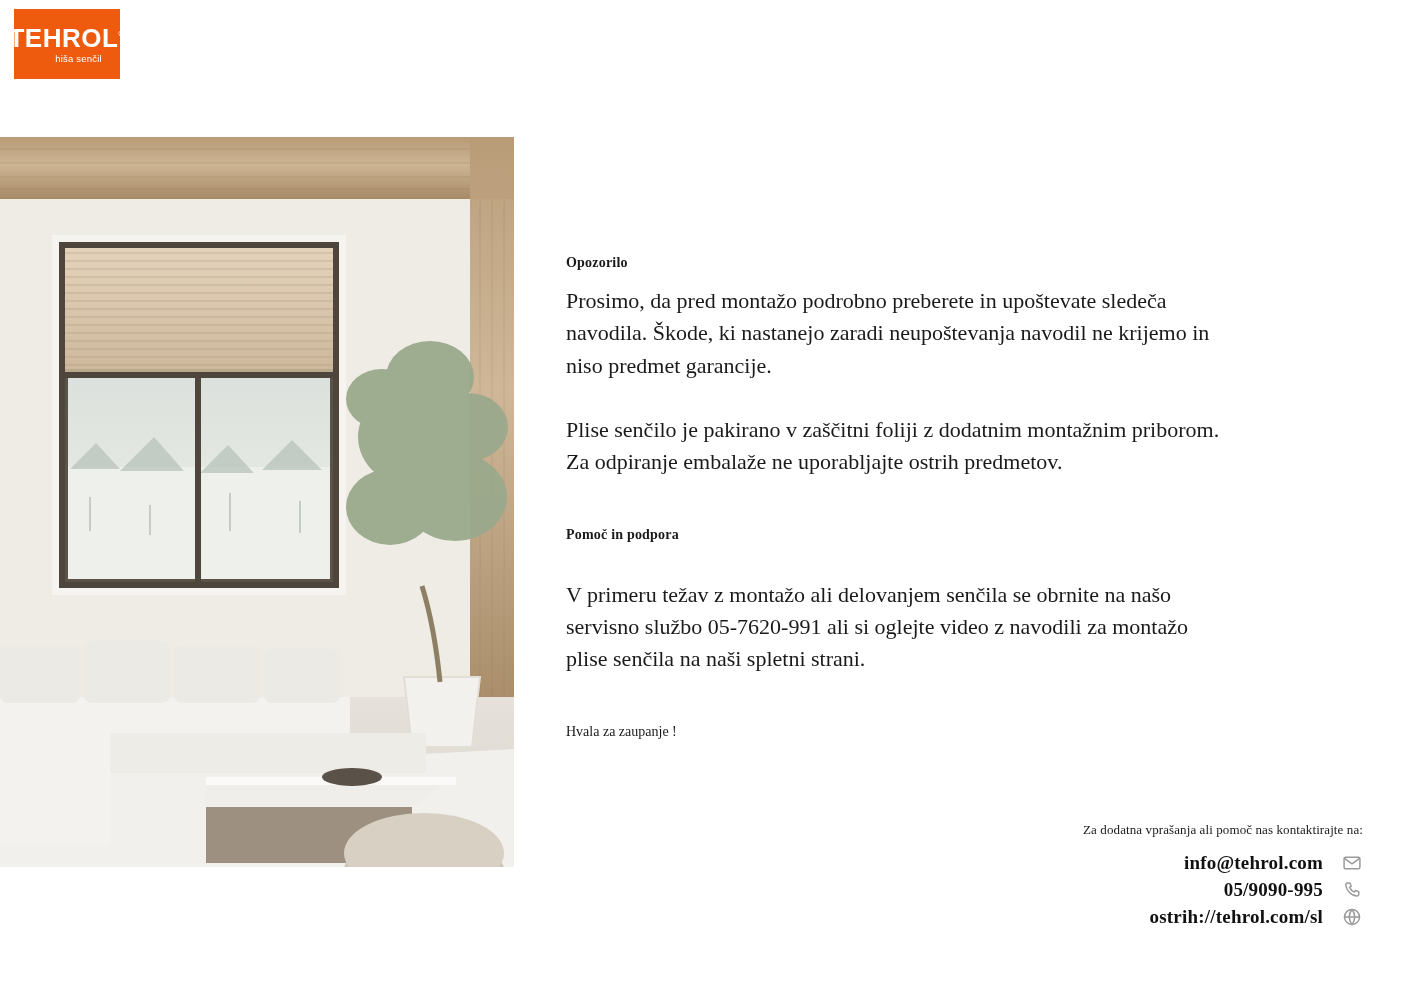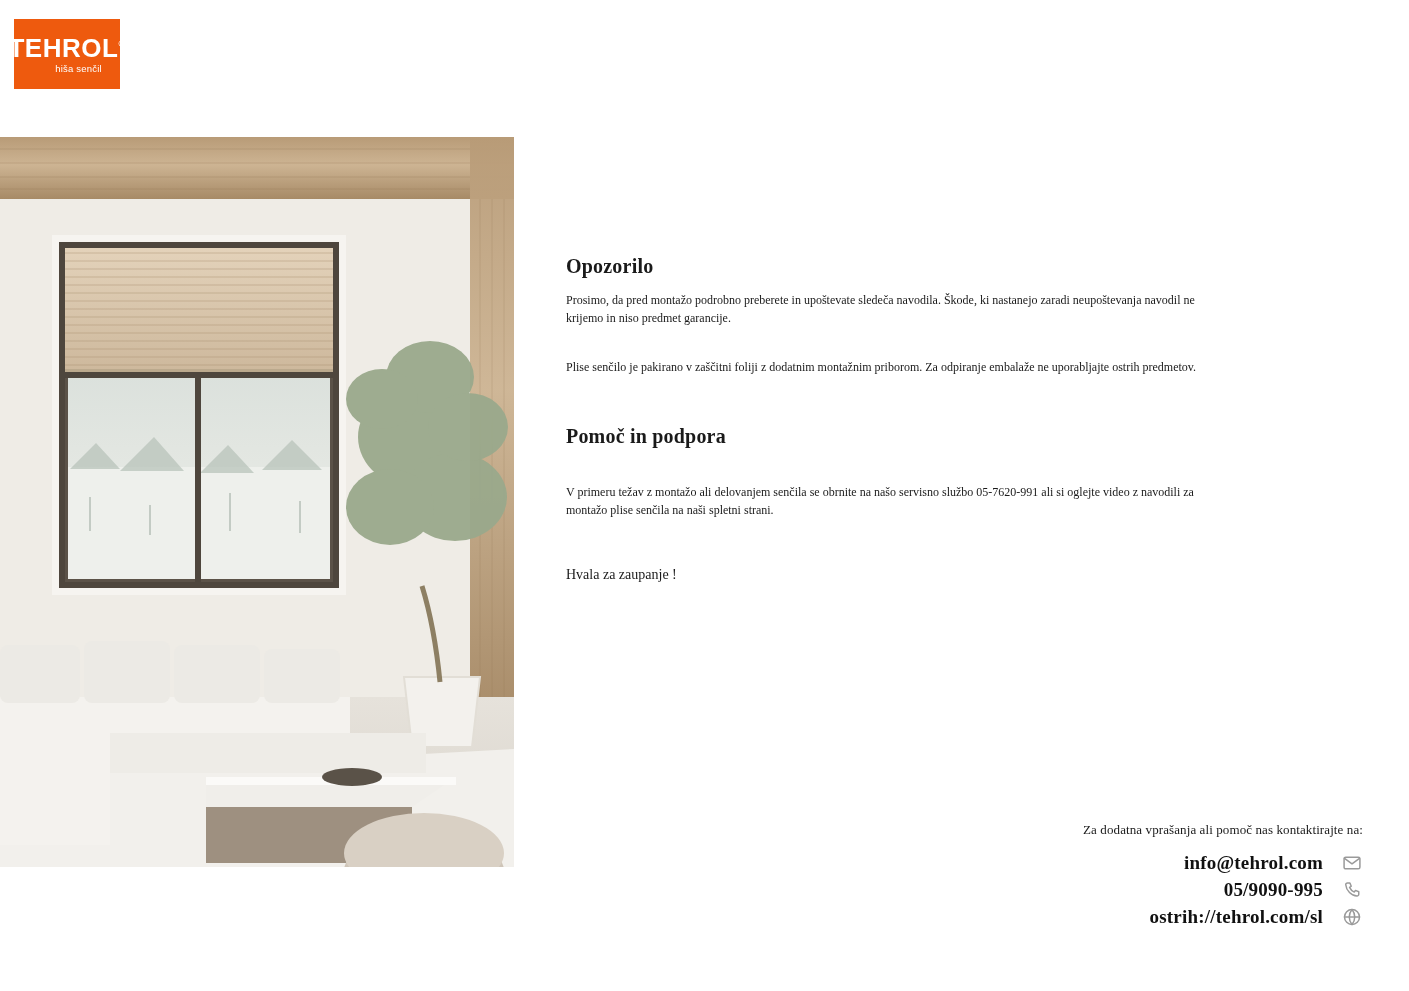--- a/index.html
+++ b/index.html
@@ -13,21 +13,21 @@
     position: relative;
     font-family: "Liberation Serif", serif;
     color: #1a1a1a;
     overflow: hidden;
   }
 
   
   .logo {
     position: absolute;
     left: 14px;
-    top: 19px;
+    top: 9px;
     width: 106px;
     height: 70px;
     background: #ee5a0e;
     display: flex;
     flex-direction: column;
     align-items: center;
     justify-content: center;
   }
   .logo-word {
     font-family: "Liberation Sans", sans-serif;
@@ -66,26 +66,26 @@
 
   
   .content {
     position: absolute;
     left: 566px;
     top: 255px;
     width: 700px;
   }
   .heading {
     font-weight: bold;
-    font-size: 20px;
+    font-size: 14px;
     margin: 0 0 14px 0;
     letter-spacing: 0.2px;
   }
   .para {
-    font-size: 12px;
+    font-size: 22px;
     line-height: 1.47;
     margin: 0 0 10px 0;
     max-width: 660px;
   }
   .block-gap { height: 38px; }
   .block-gap-sm { height: 22px; }
   .thanks {
     font-weight: normal;
     font-size: 14px;
     margin: 0;

